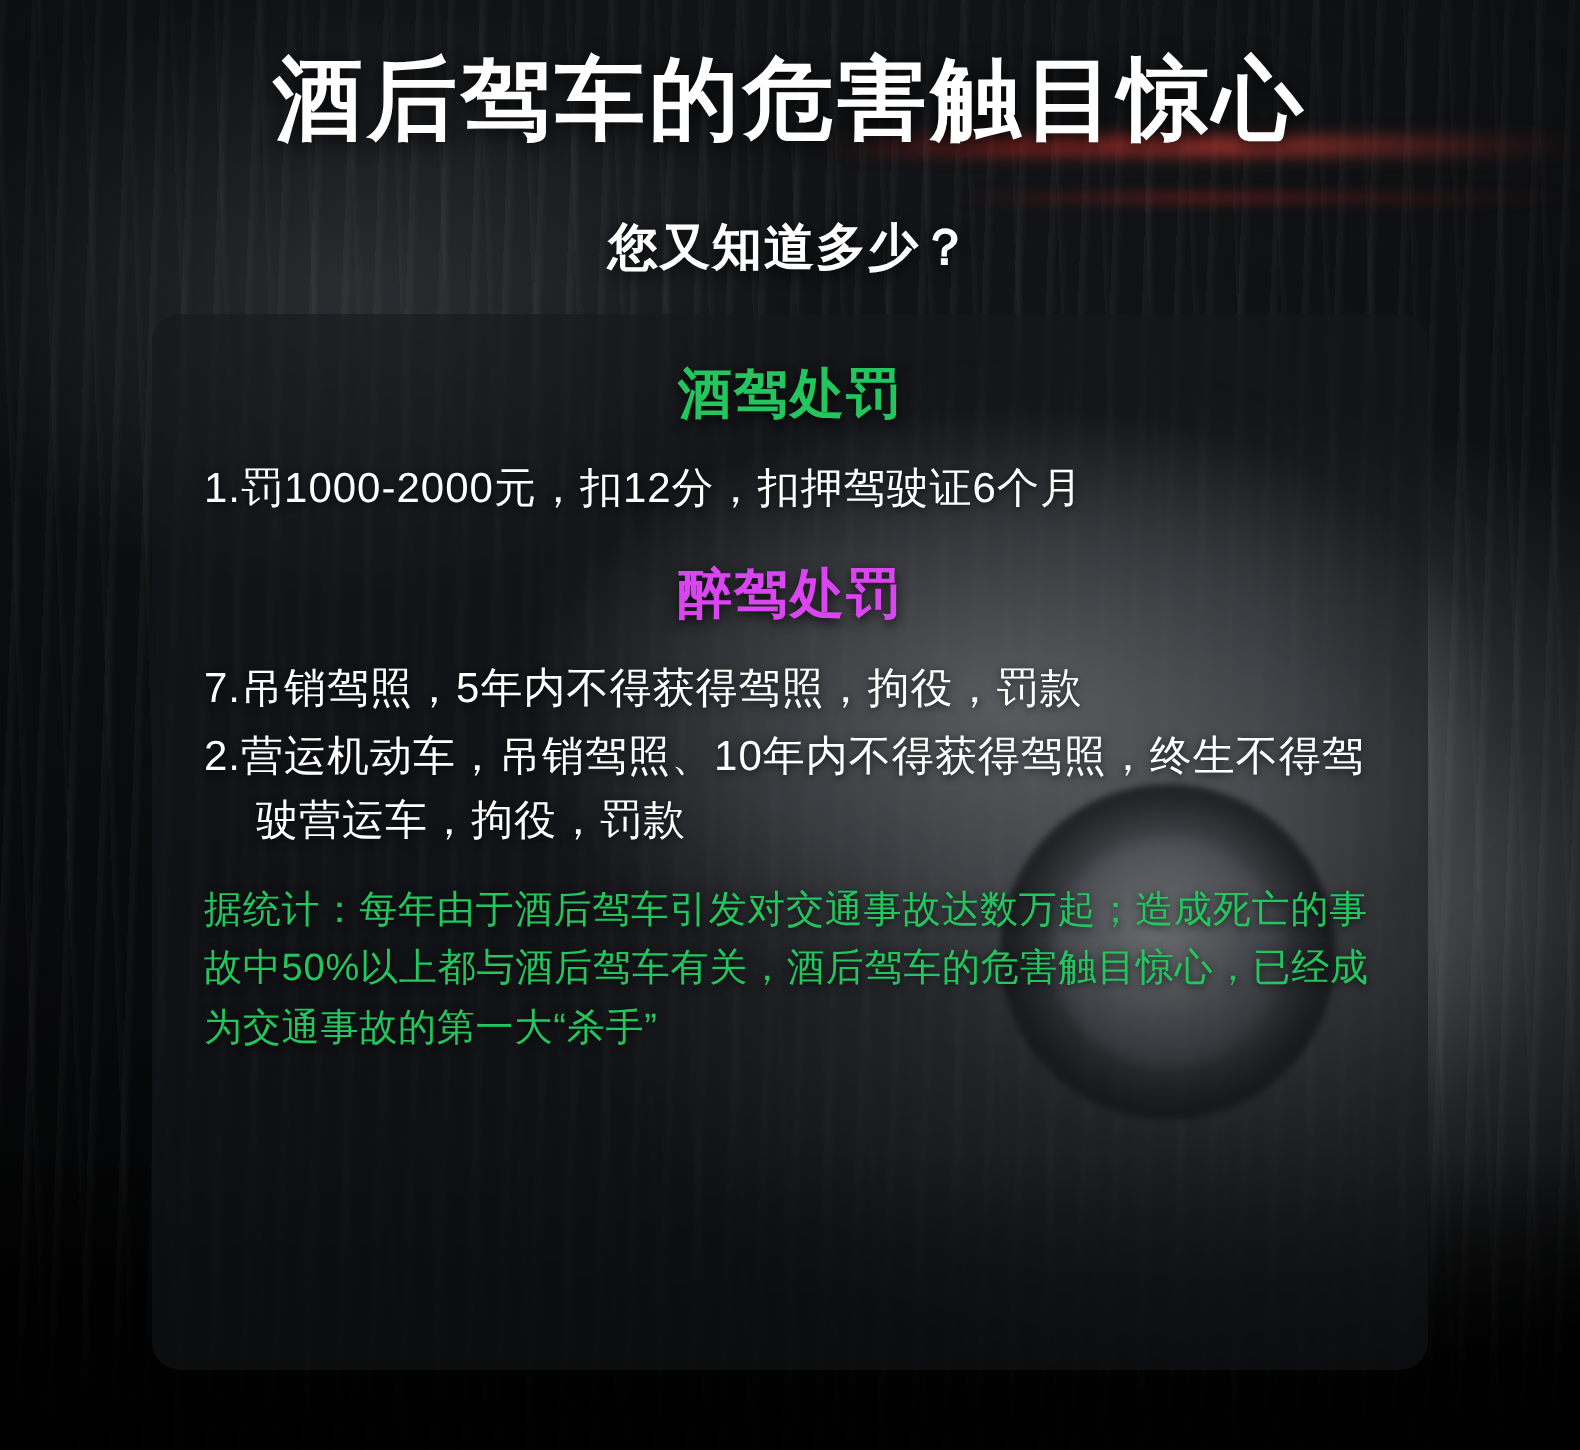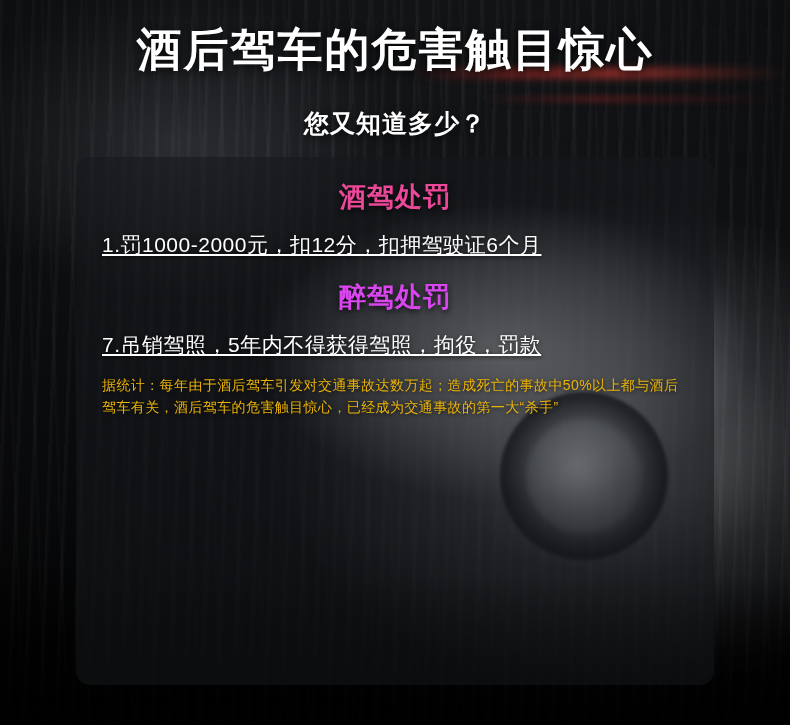--- a/index.html
+++ b/index.html
@@ -153,43 +153,42 @@
   }
 
   .section-title {
     text-align: center;
     font-size: 27px;
     font-weight: bold;
     letter-spacing: 1px;
     margin: 4px 0 14px 0;
     text-shadow: 0 2px 6px rgba(0,0,0,0.8);
   }
-  .section-title.red { color: #ec4899; }
+  .section-title.red { color: #22c55e; }
   .section-title.yellow { color: #d946ef; }
 
   .list {
     margin: 0 0 6px 0;
     padding: 0;
     list-style: none;
   }
   .list li {
     color: #ffffff;
     font-size: 21px;
     line-height: 1.52;
     letter-spacing: 0.5px;
     padding-left: 26px;
     text-indent: -26px;
     margin-bottom: 2px;
     text-shadow: 0 1px 4px rgba(0,0,0,0.75);
-    text-decoration: underline;
   }
 
   .stats {
-    color: #eab308;
-    font-size: 14px;
+    color: #22c55e;
+    font-size: 19px;
     line-height: 1.55;
     letter-spacing: 0.4px;
     margin-top: 14px;
     text-shadow: 0 1px 4px rgba(0,0,0,0.75);
   }
   .gap-sm { height: 8px; }
 </style>
 </head>
 <body>
 
@@ -216,18 +215,19 @@
     <div class="section-title red">酒驾处罚</div>
     <ul class="list">
       <li>1.罚1000-2000元，扣12分，扣押驾驶证6个月</li>
     </ul>
 
     <div class="gap-sm"></div>
 
     <div class="section-title yellow">醉驾处罚</div>
     <ul class="list">
       <li>7.吊销驾照，5年内不得获得驾照，拘役，罚款</li>
+      <li>2.营运机动车，吊销驾照、10年内不得获得驾照，终生不得驾驶营运车，拘役，罚款</li>
     </ul>
 
     <div class="stats">据统计：每年由于酒后驾车引发对交通事故达数万起；造成死亡的事故中50%以上都与酒后驾车有关，酒后驾车的危害触目惊心，已经成为交通事故的第一大“杀手”</div>
 
   </div>
 </div>
 
 </body></html>

